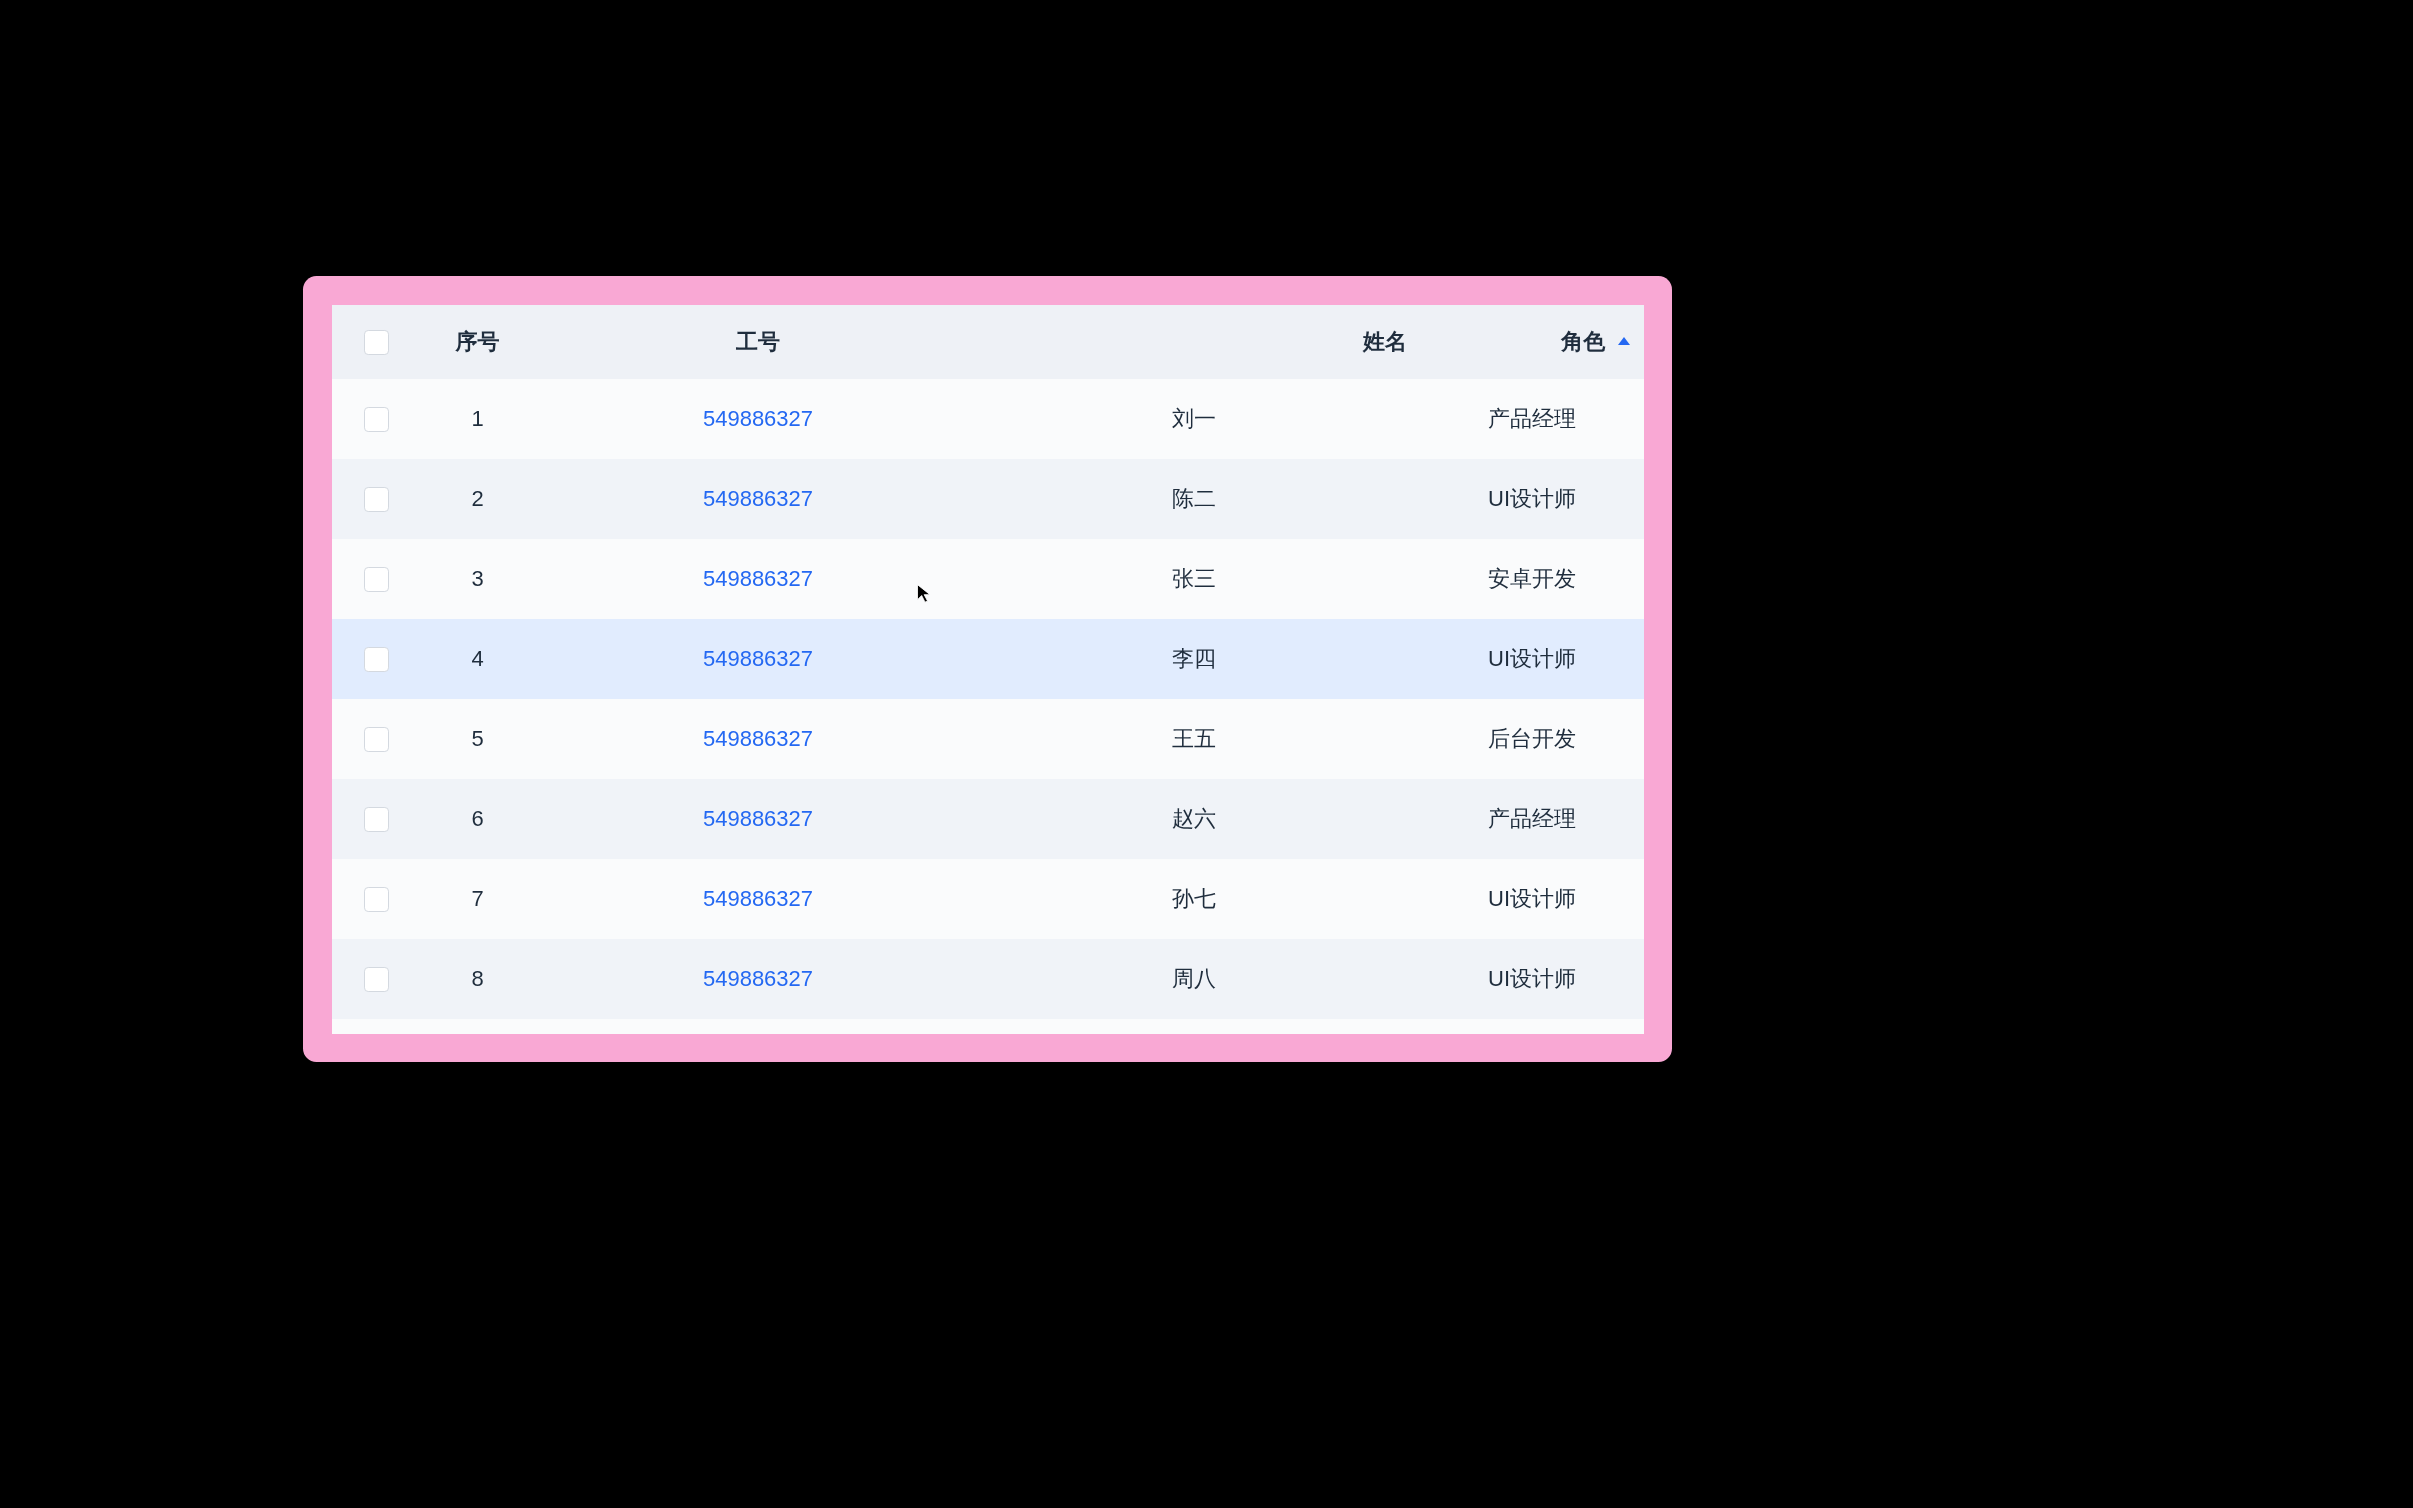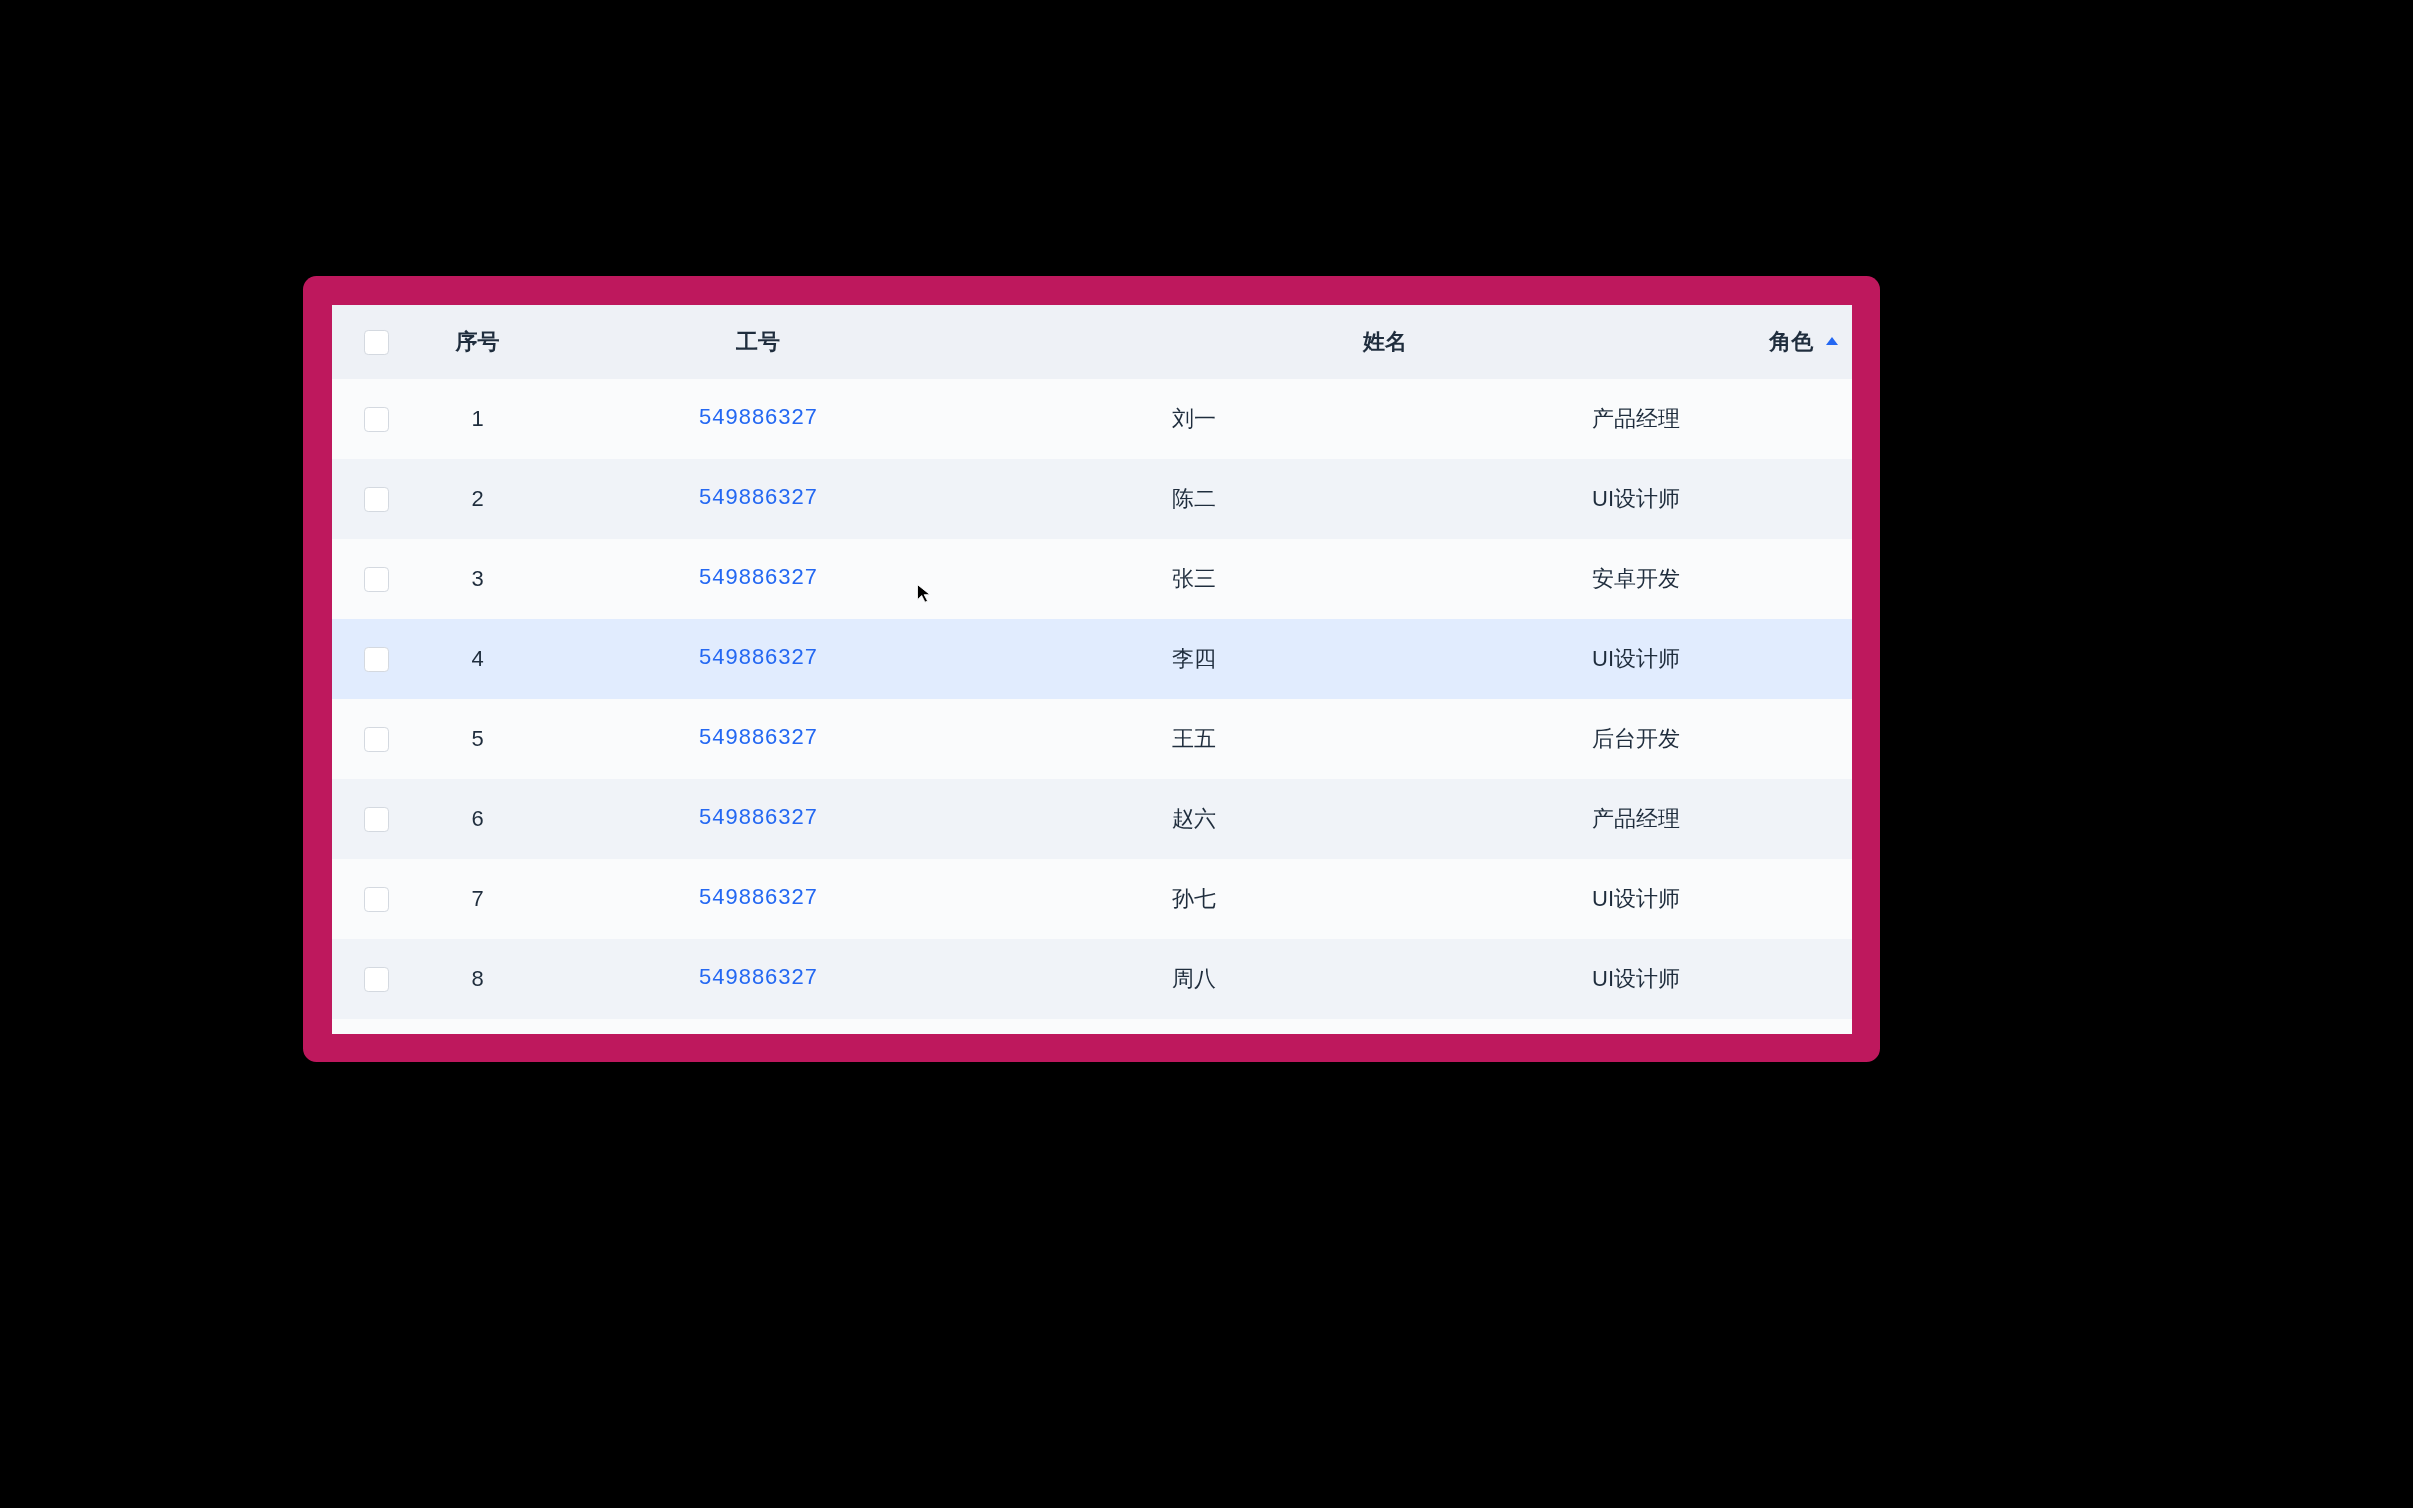--- a/index.html
+++ b/index.html
@@ -16,23 +16,23 @@
       display: flex;
       align-items: flex-start;
       justify-content: center;
       position: relative;
     }
     
     .outer-frame {
       position: absolute;
       top: 276px;
       left: 303px;
-      width: 1577px;
+      width: 1369px;
       height: 786px;
-      background: #be185d;
+      background: #f9a8d4;
       border-radius: 13.4px;
       padding: 28.5px;
     }
     
     .table-container {
       width: 100%;
       height: 100%;
       background: #fafbfc;
       overflow: hidden;
       position: relative;
@@ -72,21 +72,21 @@
       color: #1f2d3d;
       padding: 22px 13.4px;
       text-align: left;
       position: sticky;
       top: 0;
       background: #eef1f6;
     }
     
     .col-checkbox { width: 75px; padding-left: 32px; }
     .col-seq { width: 142px; text-align: center; }
-    .col-id { width: 419px; text-align: center; font-family: Liberation Mono, monospace; }
+    .col-id { width: 419px; text-align: center; }
     .col-name { width: 453px; text-align: right; }
     .col-role { width: auto; text-align: right; }
     
     tbody tr {
       height: 80px;
     }
     
     tbody tr:nth-child(odd) {
       background: #fafbfc;
     }

